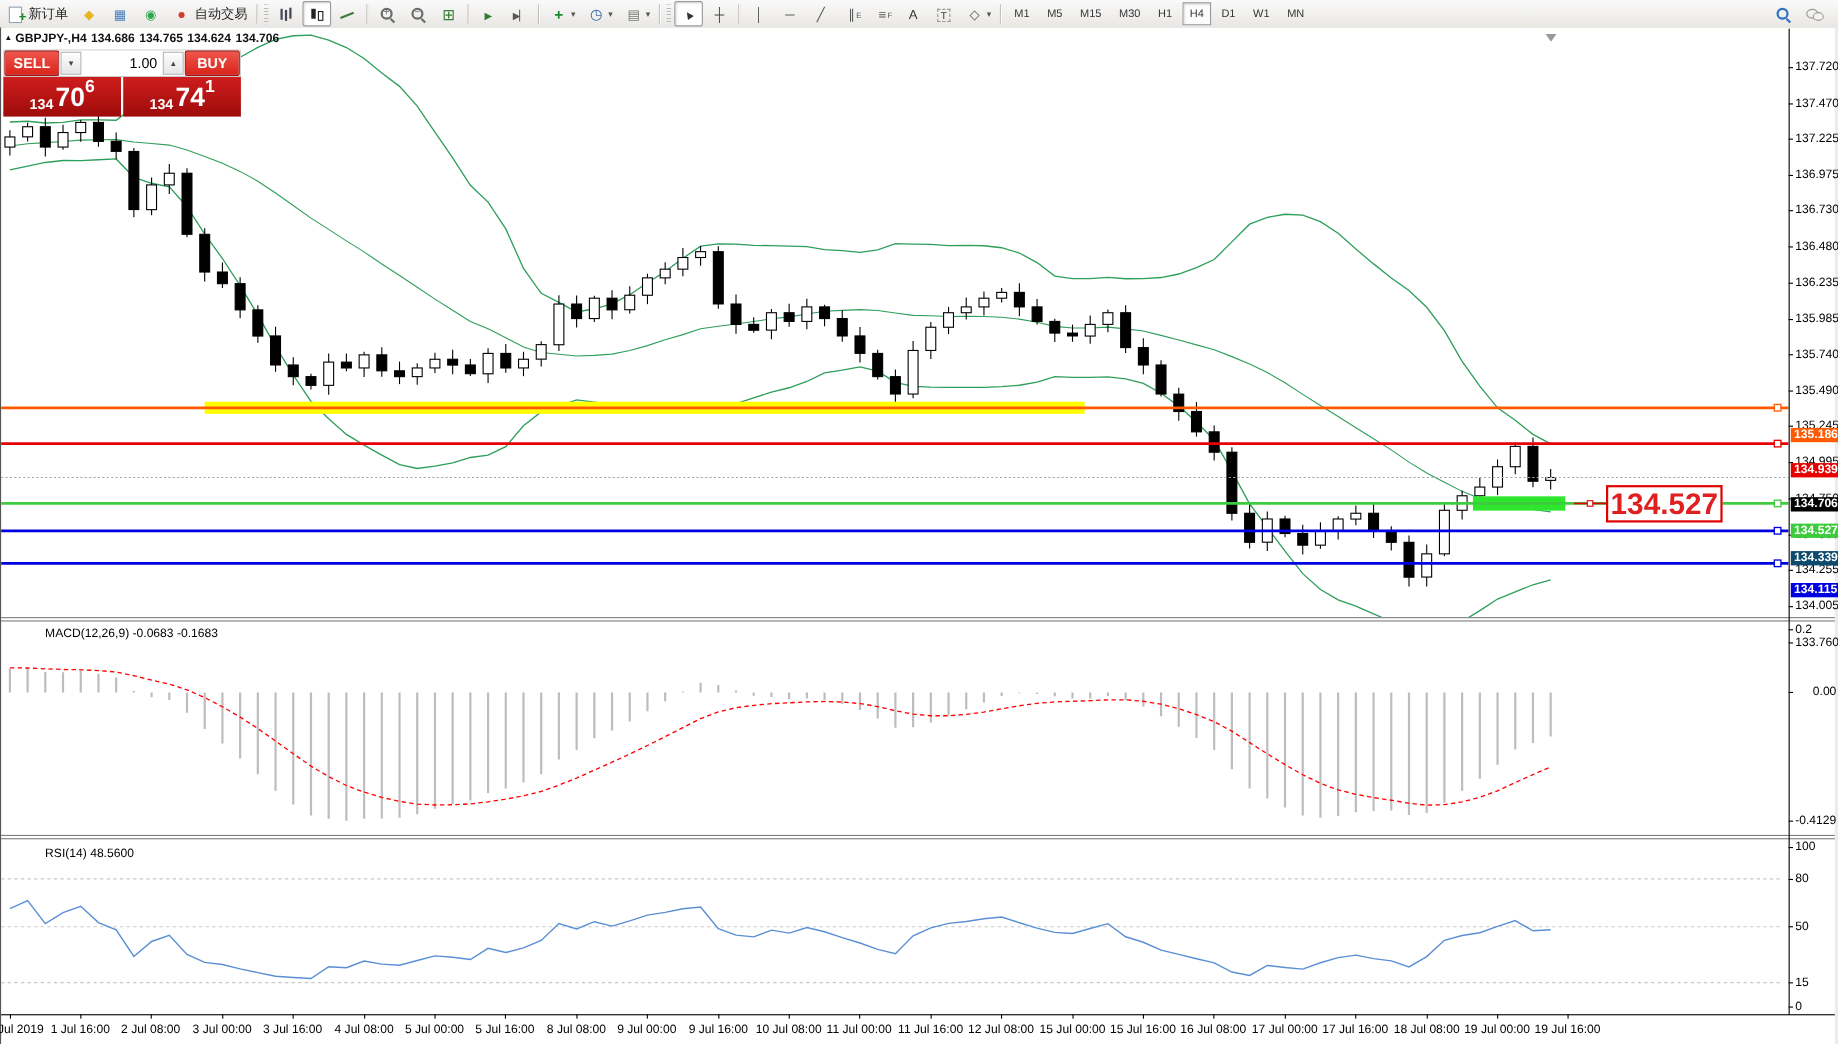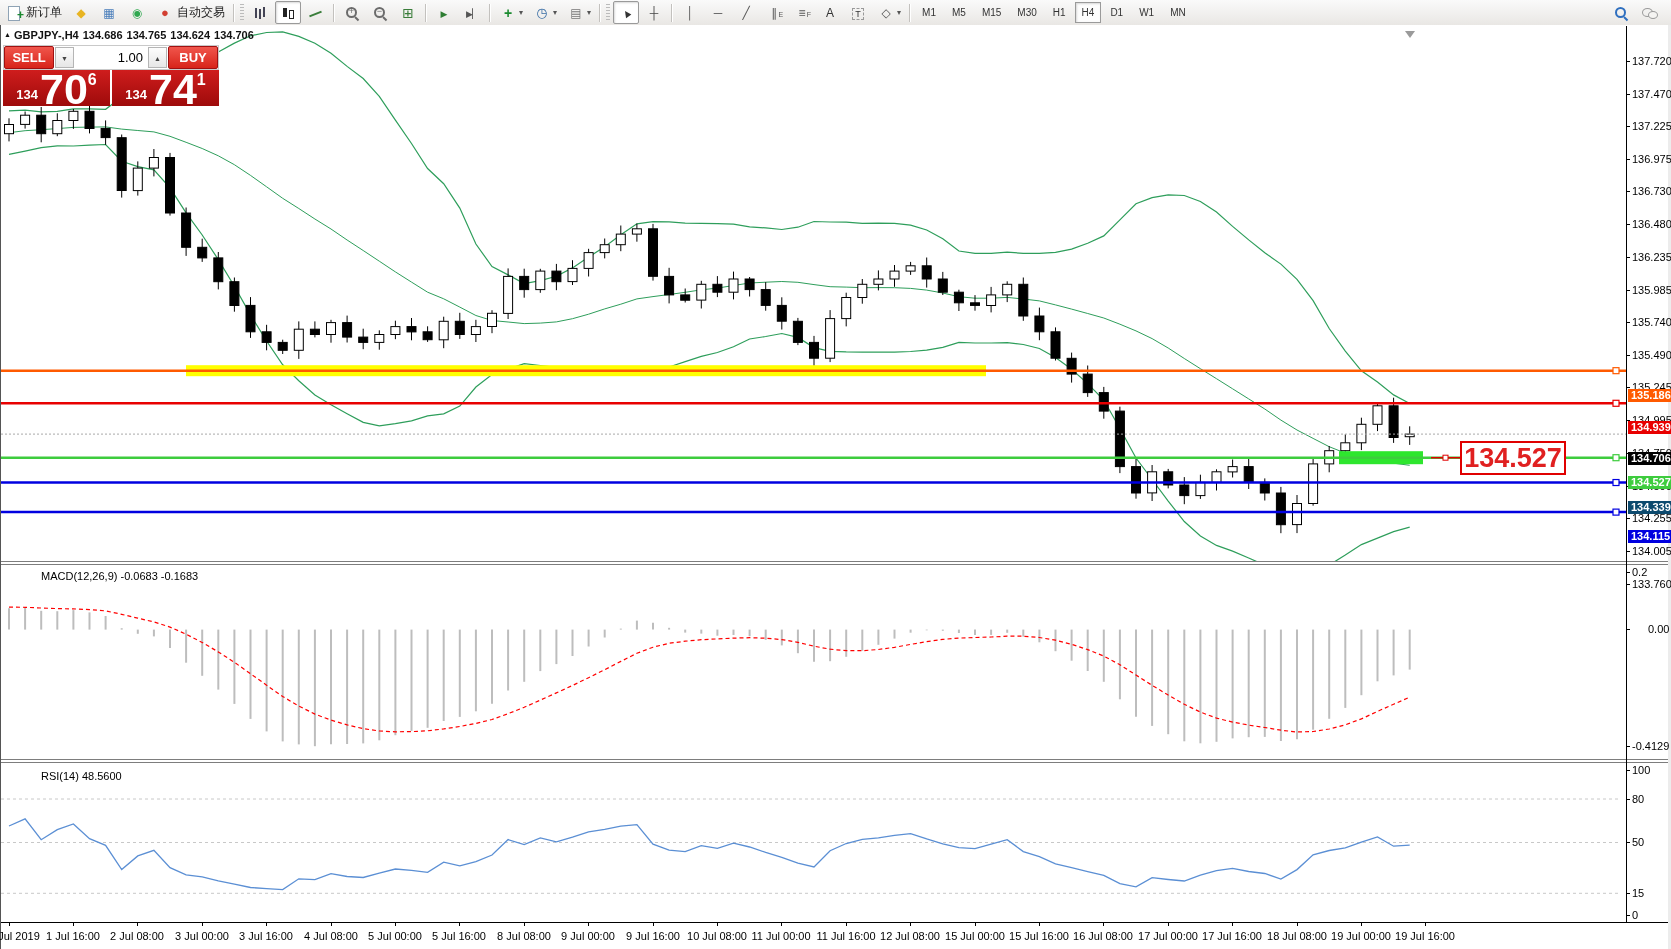--- a/index.html
+++ b/index.html
@@ -89,21 +89,21 @@
     color:#fff;font-size:13px;font-weight:bold;text-align:center;line-height:22px;}
   #op-stepper{flex:1;display:flex;align-items:stretch;background:#fff;}
   .stepbtn{width:17px;background:linear-gradient(#fdfdfd,#e6e6e6);border:1px solid #b5b5b5;
     font-size:7px;color:#444;text-align:center;line-height:21px;margin:1px;}
   #op-vol{flex:1;text-align:right;font-size:13px;line-height:23px;padding-right:4px;color:#000;}
   #op-row2{display:flex;height:36px;margin-top:0;}
   .pricecell{flex:1;background:linear-gradient(#cf1d1d,#9e0b0b);display:flex;align-items:flex-end;
     justify-content:center;color:#fff;padding-bottom:2px;}
   .pricecell:first-child{margin-right:2px;}
   .pc-pre{font-size:13px;font-weight:bold;margin-right:2px;line-height:18px;}
-  .pc-big{font-size:43px;font-weight:bold;line-height:30px;}
+  .pc-big{font-size:24px;font-weight:bold;line-height:30px;}
   .pc-sup{font-size:16px;font-weight:bold;line-height:14px;align-self:flex-start;margin-top:3px;}
   
   #cn-note{position:absolute;left:1093px;top:394px;font-size:32px;font-weight:bold;letter-spacing:2px;
     color:#2fd32f;font-family:"Liberation Sans",sans-serif;
     text-shadow:2px 2px 0 #15641f,-1px -1px 0 #15641f,1px -1px 0 #15641f,-1px 1px 0 #15641f;}
   #callout{position:absolute;left:1459px;top:416px;width:102px;height:30px;background:#fff;
     border:2px solid #e00000;color:#e02020;font-size:27px;font-weight:bold;text-align:center;
     line-height:30px;}
 </style>
 </head>

